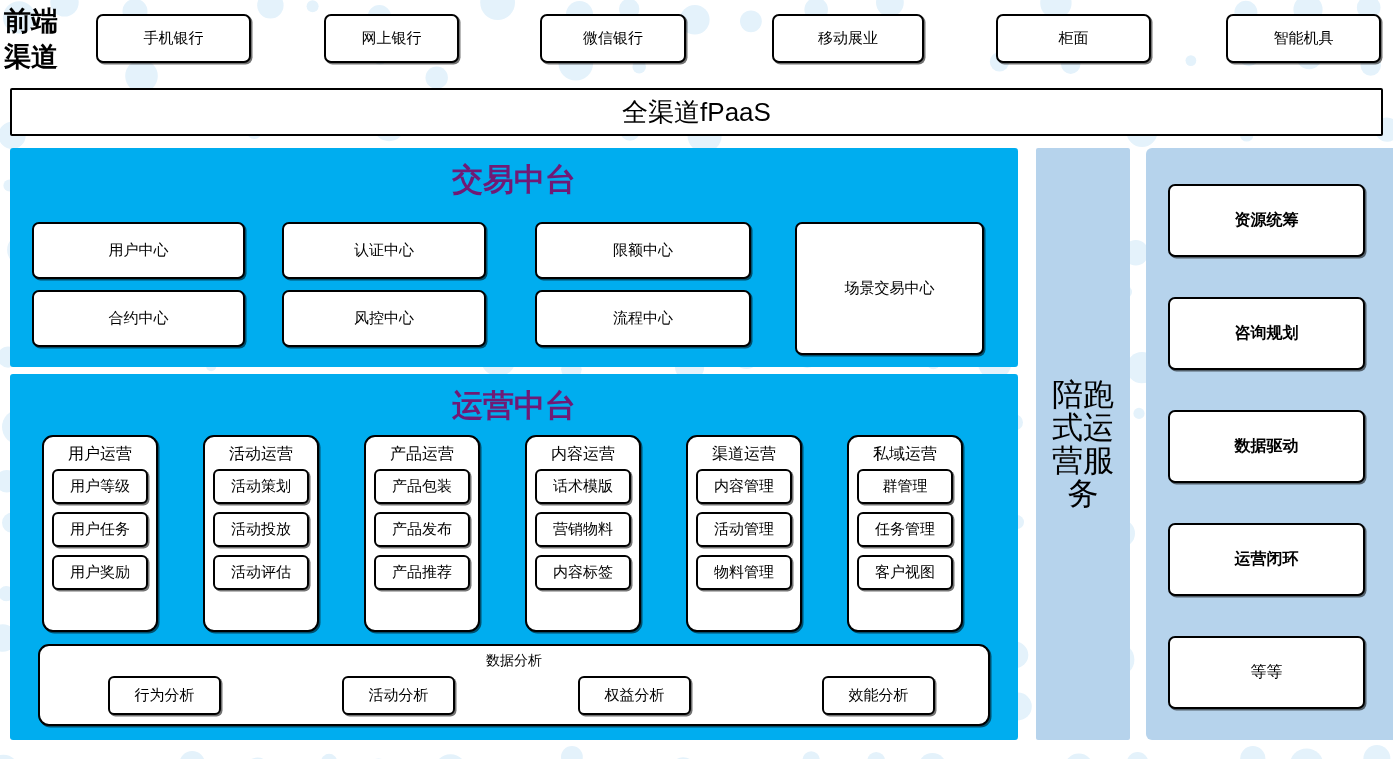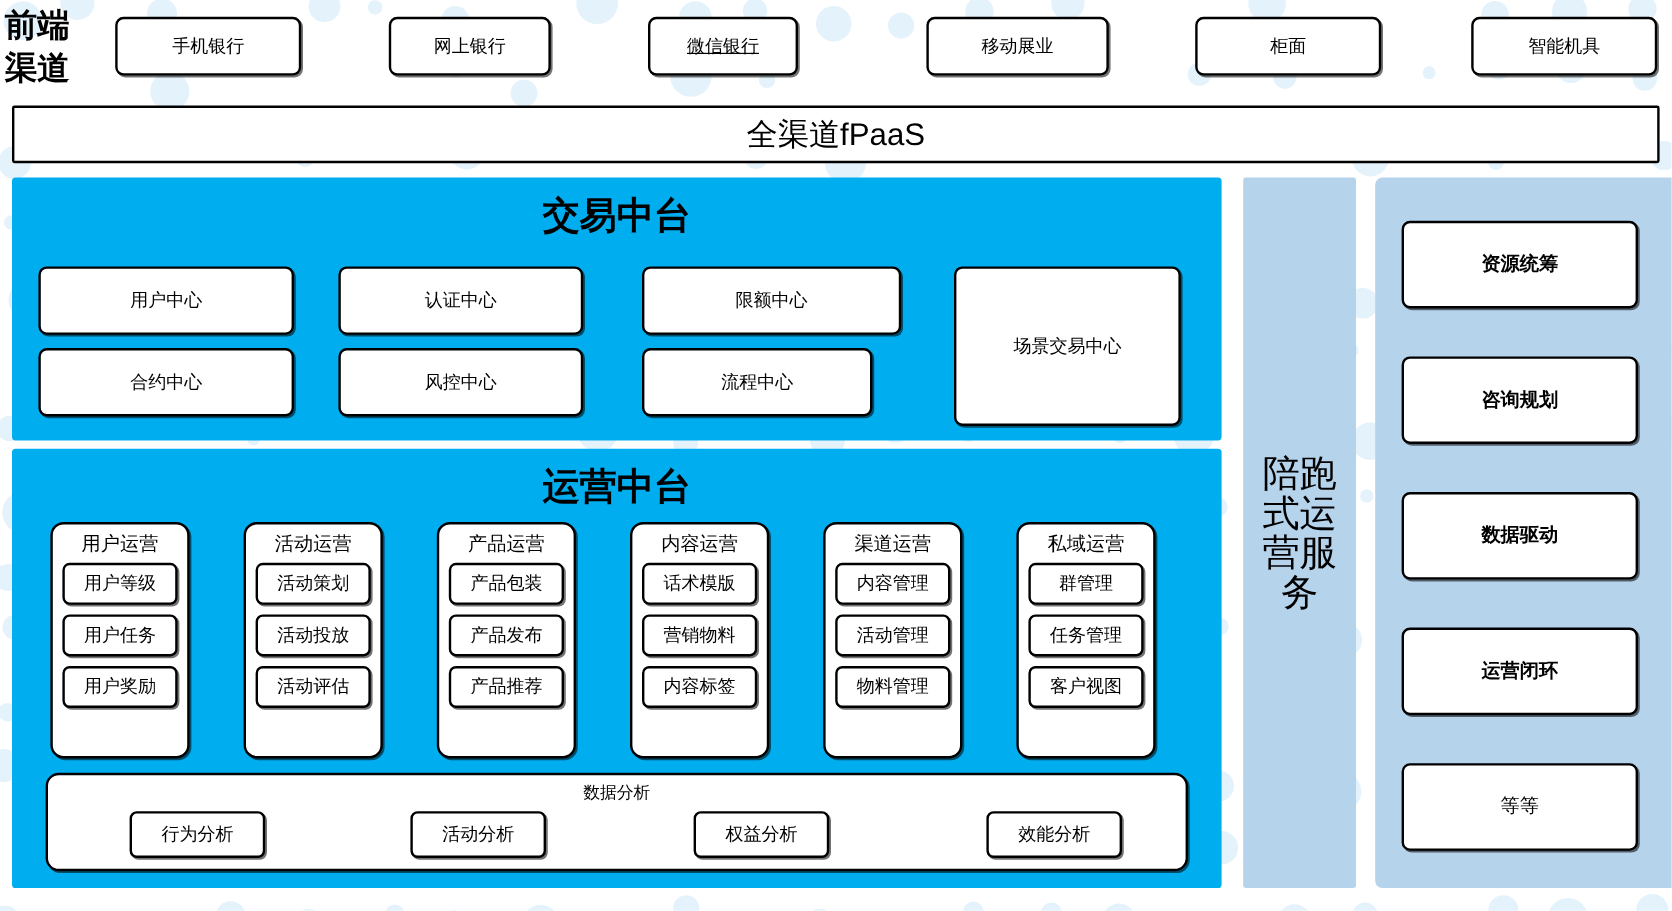--- a/index.html
+++ b/index.html
@@ -54,21 +54,21 @@
   .cyan-panel{
     position:absolute;left:10px;background:#00ADEF;
     border-radius:3px;
   }
   #trade-panel{top:148px;width:1008px;height:219px;}
   #ops-panel{top:374px;width:1008px;height:366px;}
   .panel-title{
     position:absolute;left:0;top:11px;width:100%;
     text-align:center;
     font-family:"Liberation Serif","DejaVu Serif",serif;
-    font-weight:bold;font-size:31px;color:#000000;
+    font-weight:bold;font-size:31px;color:#701a75;
   }
 
   
   .trade-box{position:absolute;height:57px;font-size:15px;}
   #scene-box{position:absolute;width:189px;height:133px;font-size:15px;}
 
   
   .ops-group{
     position:absolute;top:435px;width:116px;height:197px;
     background:#fff;border:2px solid #000;border-radius:11px;
@@ -398,21 +398,21 @@
       <span>前端</span>
       <span>渠道</span>
     </div>
     <div id="channel-boxes">
         <div class="wbox channel-box" style="left: 96px; width: 155px;">
           <span>手机银行</span>
         </div>
         <div class="wbox channel-box" style="left: 324px; width: 135px;">
           <span>网上银行</span>
         </div>
-        <div class="wbox channel-box" style="left: 540px; width: 125px; text-decoration: underline;">
+        <div class="wbox channel-box" style="left: 540px; width: 146px;">
           <span>微信银行</span>
         </div>
         <div class="wbox channel-box" style="left: 772px; width: 152px;">
           <span>移动展业</span>
         </div>
         <div class="wbox channel-box" style="left: 996px; width: 155px;">
           <span>柜面</span>
         </div>
         <div class="wbox channel-box" style="left: 1226px; width: 155px;">
           <span>智能机具</span>
@@ -436,21 +436,21 @@
       </div>
       <div class="wbox trade-box" style="left: 535px; top: 222px; width: 216px;">
         <span>限额中心</span>
       </div>
       <div class="wbox trade-box" style="left: 32px; top: 290px; width: 213px;">
         <span>合约中心</span>
       </div>
       <div class="wbox trade-box" style="left: 282px; top: 290px; width: 204px;">
         <span>风控中心</span>
       </div>
-      <div class="wbox trade-box" style="left: 535px; top: 290px; width: 192px;">
+      <div class="wbox trade-box" style="left: 535px; top: 290px; width: 216px;">
         <span>流程中心</span>
       </div>
       <div class="wbox" id="scene-box" style="left: 795px; top: 222px;">
         <span>场景交易中心</span>
       </div>
     </div>
 
   <div id="ops-panel" class="cyan-panel">
     <div class="panel-title">运营中台</div>
   </div>

